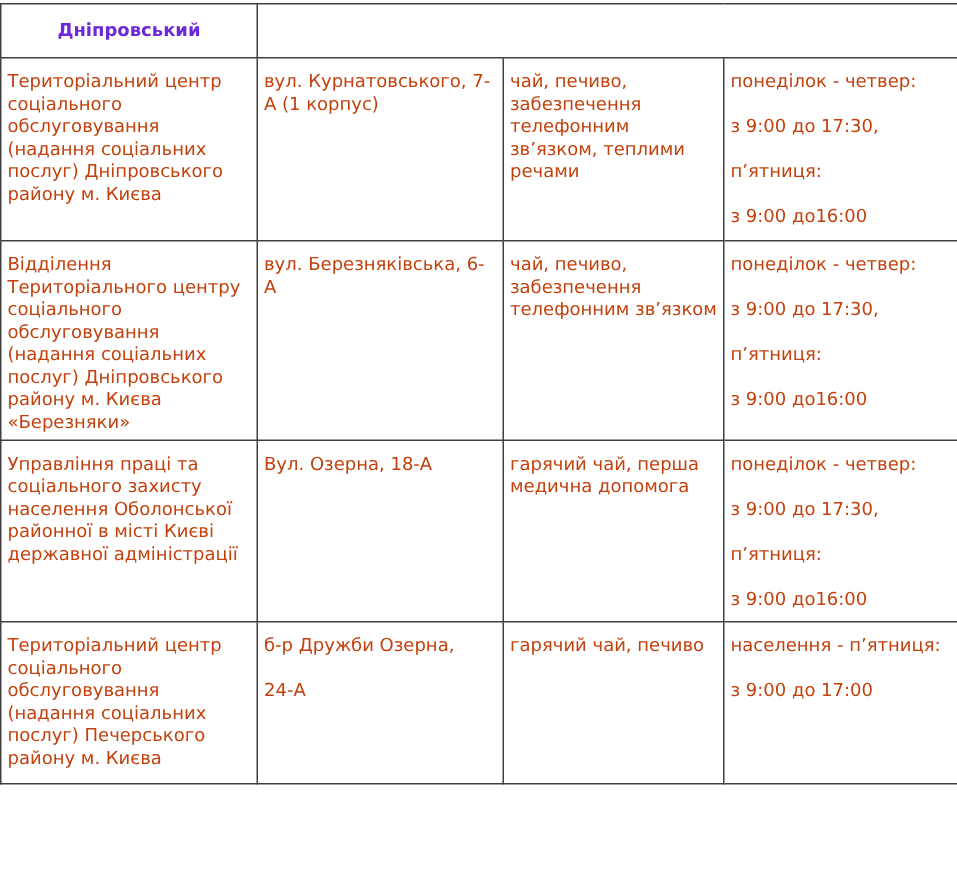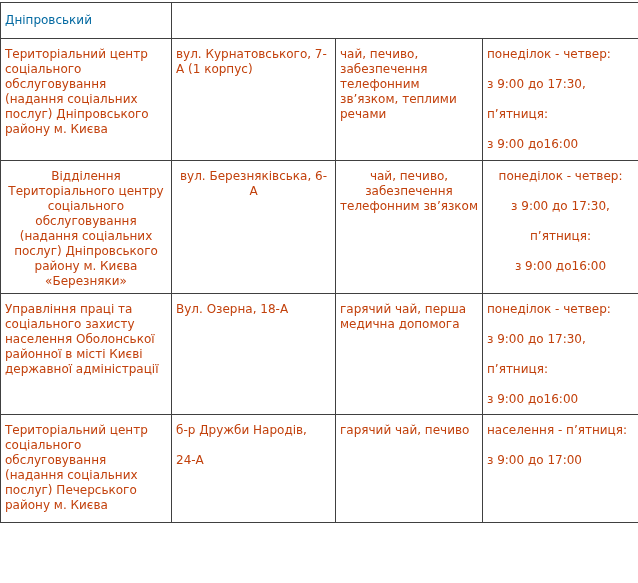--- a/index.html
+++ b/index.html
@@ -25,27 +25,27 @@
     word-wrap: break-word;
   }
   .doc-table td p { margin: 0; }
   .doc-table td.spaced p { margin: 0 0 15px 0; }
   .doc-table td.spaced p:last-child { margin-bottom: 0; }
   tr.section-row td {
     vertical-align: middle;
     padding: 4px;
   }
   td.district-cell {
-    font-weight: normal;
-    text-align: left;
-    color: #0369a1;
+    font-weight: bold;
+    text-align: center;
+    color: #6d28d9;
   }
   tr.row-district1 { height: 36px; }
   tr.row-data1 { height: 122px; }
-  tr.row-data2 { height: 120px; text-align: center; }
+  tr.row-data2 { height: 120px; }
   tr.row-district2 { height: 34px; }
   tr.row-data3 { height: 121px; }
   tr.row-district3 { height: 30px; }
   tr.row-data4 { height: 108px; }
 </style>
 </head>
 <body>
 
 <table class="doc-table">
   <colgroup>
@@ -115,21 +115,21 @@
         <p>з 9:00 до16:00</p>
       </td>
     </tr>
 
 
     <tr class="row-data4">
       <td>
         <p>Територіальний центр соціального обслуговування (надання соціальних послуг) Печерського району м. Києва</p>
       </td>
       <td class="spaced">
-        <p>б-р Дружби Народів,</p>
+        <p>б-р Дружби Озерна,</p>
         <p>24-А</p>
       </td>
       <td>
         <p>гарячий чай, печиво</p>
       </td>
       <td class="spaced">
         <p>населення - п’ятниця:</p>
         <p>з 9:00 до 17:00</p>
       </td>
     </tr>

